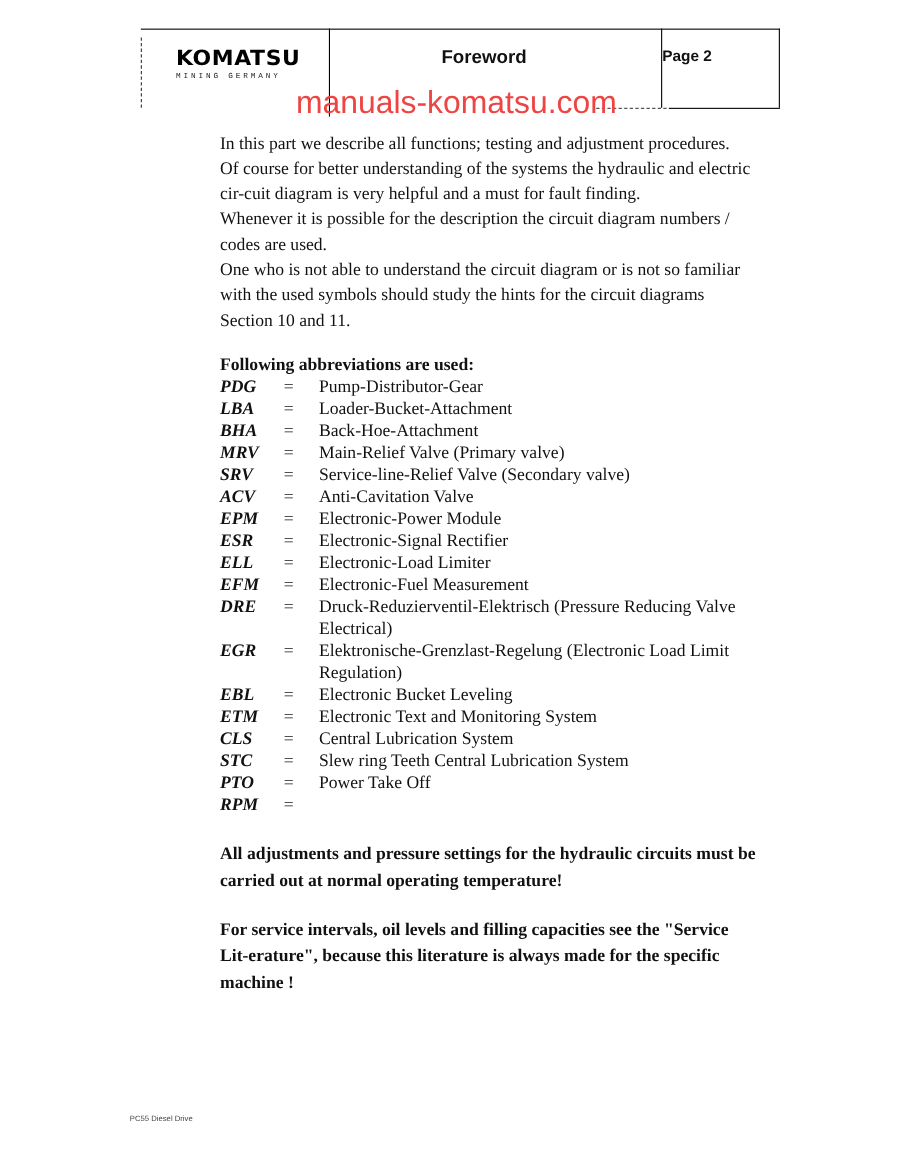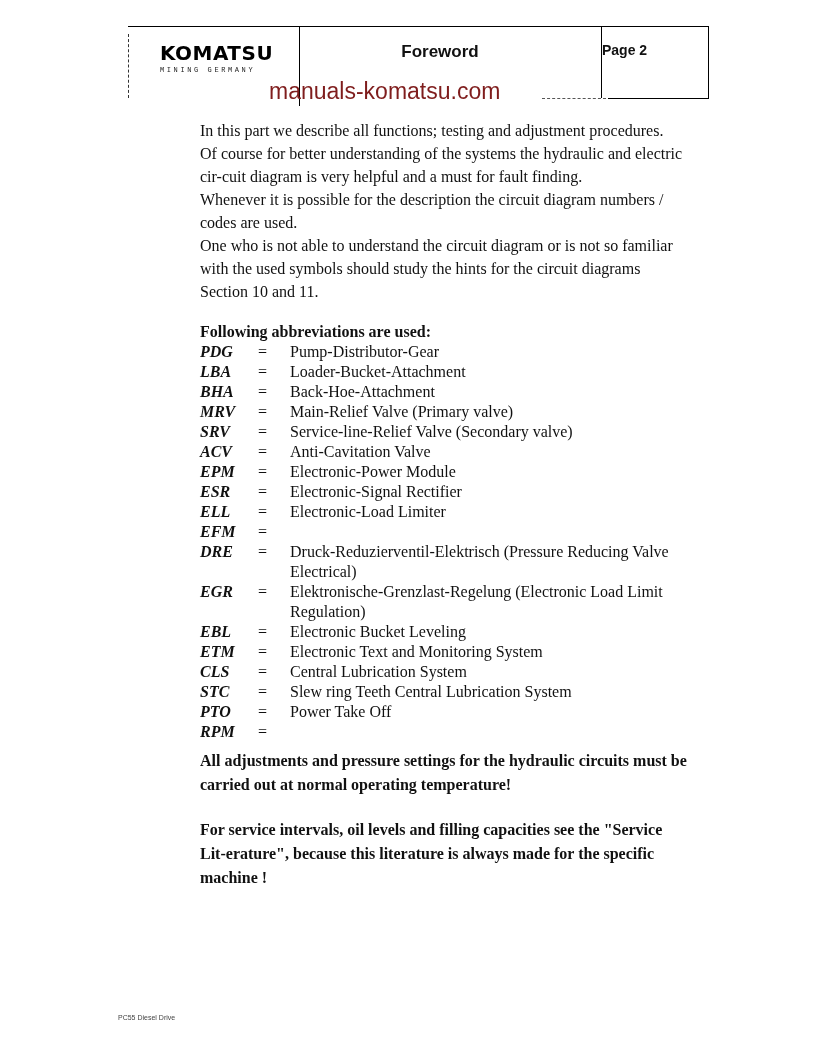--- a/index.html
+++ b/index.html
@@ -12,30 +12,30 @@
     .hdr-right { position: absolute; left: 708px; top: 26px; width: 0; height: 72px; border-left: 1px solid #000; }
     .hdr-bottom-r { position: absolute; left: 608px; top: 98px; width: 101px; height: 0; border-top: 1px solid #000; }
     .hdr-bottom-dash { position: absolute; left: 542px; top: 98px; width: 64px; height: 0; border-top: 1px dashed #555; }
     .logo { position: absolute; left: 160px; top: 42px; }
     .logo-main { font-family: "DejaVu Sans", sans-serif; font-weight: 900; font-size: 19px; letter-spacing: 0.5px; color: #000; transform: scaleX(1.05); transform-origin: left; }
     .logo-sub { font-family: Liberation Mono, monospace; font-size: 7px; letter-spacing: 2.6px; margin-top: 2px; color: #222; }
     .title { position: absolute; left: 290px; top: 42px; width: 300px; text-align: center;
              font-family: "Liberation Sans", sans-serif; font-weight: bold; font-size: 17px; }
     .page-no { position: absolute; left: 602px; top: 42px; width: 106px; text-align: left;
                font-family: "Liberation Sans", sans-serif; font-weight: bold; font-size: 14px; }
-    .watermark { position: absolute; left: 269px; top: 78px; font-family: "Liberation Sans", sans-serif; font-size: 23px; color: #7f1d1d; }
+    .watermark { position: absolute; left: 269px; top: 78px; font-family: "Liberation Sans", sans-serif; font-size: 29px; color: #ef4444; }
     .content { position: absolute; left: 200px; top: 119px; width: 490px; font-size: 16px; }
     .intro p { margin: 0; line-height: 23px; }
     .abbr-head { margin-top: 19px; font-weight: bold; line-height: 20px; }
     .abbr-row { display: flex; line-height: 20px; }
     .abbr-code { width: 58px; font-weight: bold; font-style: italic; }
     .abbr-eq { width: 32px; text-align: left; padding-left: 0; }
     .abbr-def { flex: 1; }
     .note { font-weight: bold; line-height: 24px; margin-top: 0; }
-    .note1 { margin-top: 7px; }
+    .note1 { margin-top: 23px; }
     .note2 { margin-top: 21px; }
     .footer { position: absolute; left: 118px; top: 1014px; font-family: "Liberation Sans", sans-serif; font-size: 7px; color: #444; }
   </style>
 </head>
 <body>
 
 <div class="hdr-top"></div>
 <div class="hdr-left-dash"></div>
 <div class="hdr-div1"></div>
 <div class="hdr-div2"></div>
@@ -102,20 +102,21 @@
         <span class="abbr-def">Electronic-Signal Rectifier</span>
       </div>
     <div class="abbr-row">
         <span class="abbr-code">ELL</span>
         <span class="abbr-eq">=</span>
         <span class="abbr-def">Electronic-Load Limiter</span>
       </div>
     <div class="abbr-row">
         <span class="abbr-code">EFM</span>
         <span class="abbr-eq">=</span>
+        <span class="abbr-def">Electronic-Fuel Measurement</span>
       </div>
     <div class="abbr-row">
         <span class="abbr-code">DRE</span>
         <span class="abbr-eq">=</span>
         <span class="abbr-def">Druck-Reduzierventil-Elektrisch (Pressure Reducing Valve Electrical)</span>
       </div>
     <div class="abbr-row">
         <span class="abbr-code">EGR</span>
         <span class="abbr-eq">=</span>
         <span class="abbr-def">Elektronische-Grenzlast-Regelung (Electronic Load Limit Regulation)</span>

